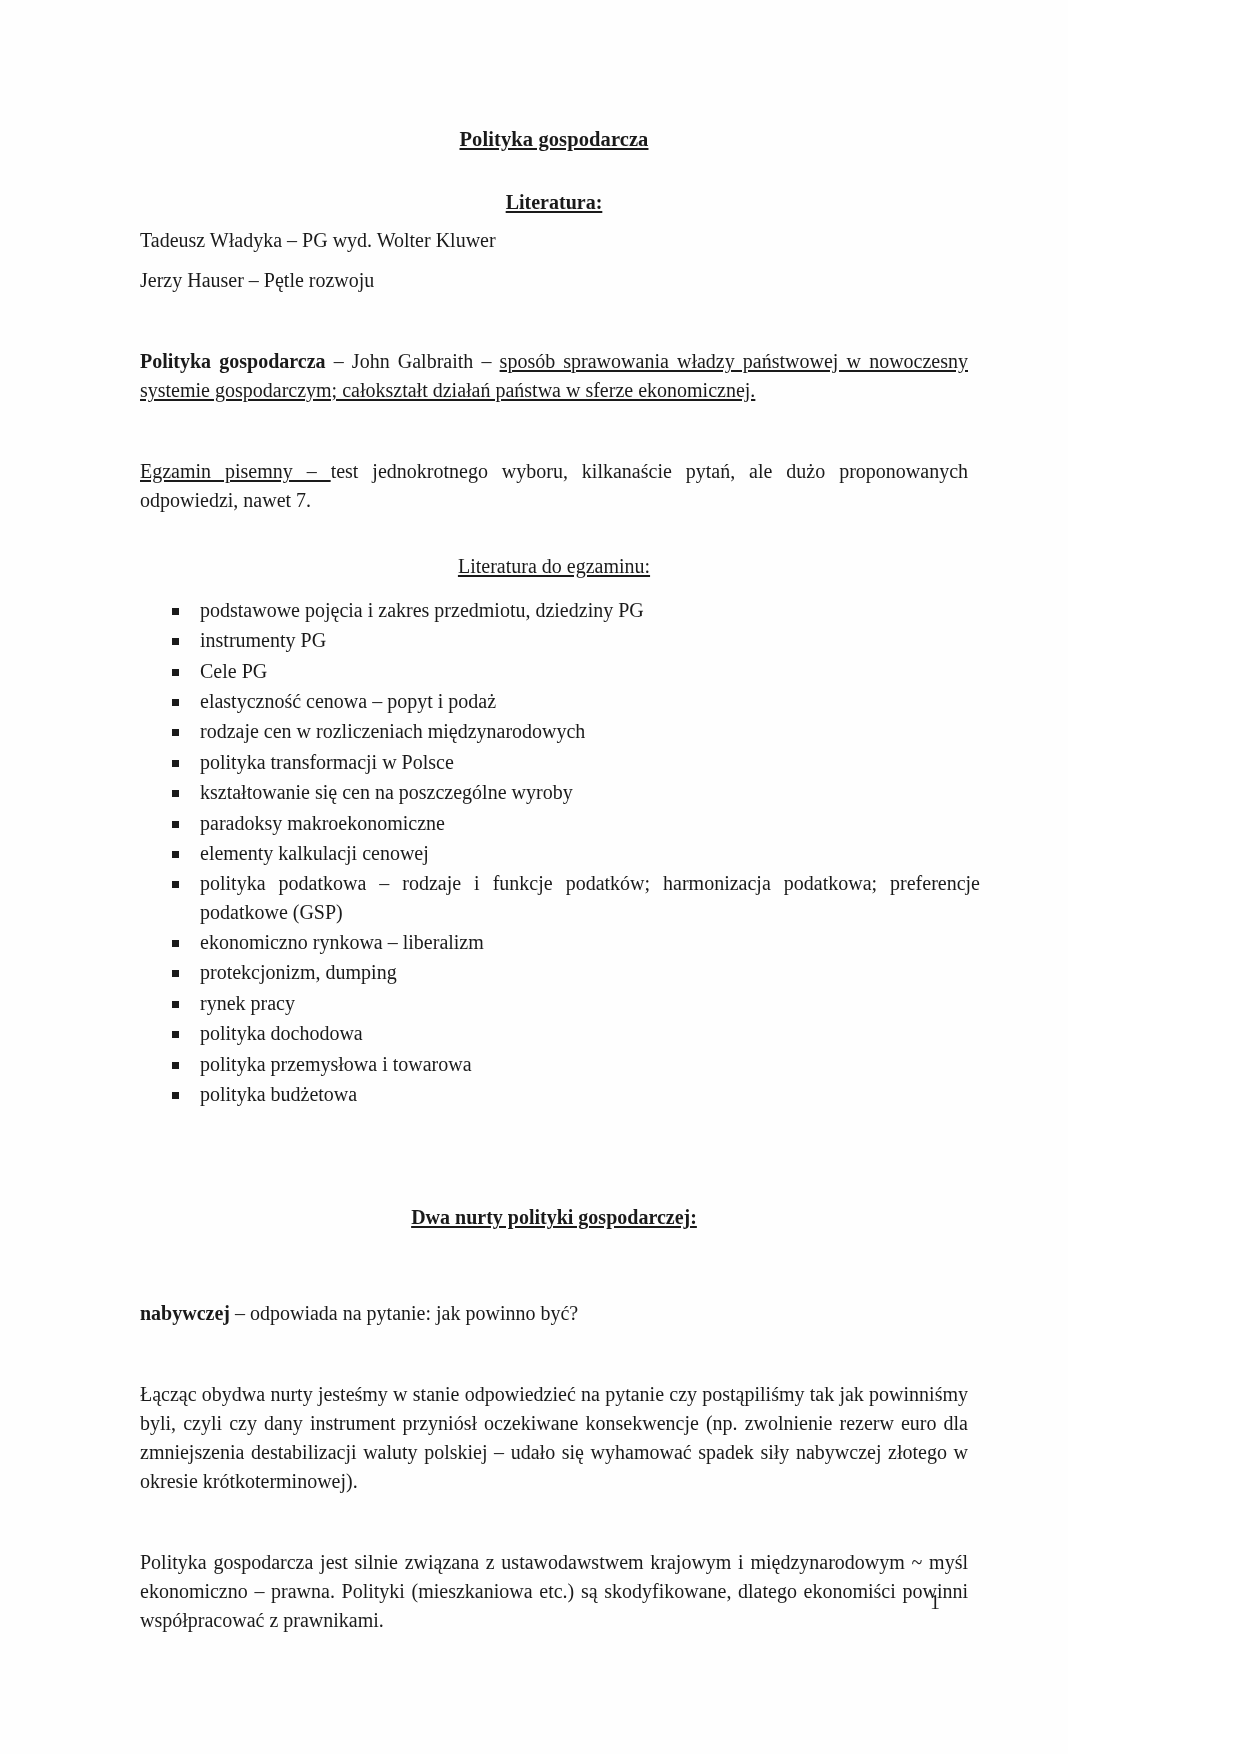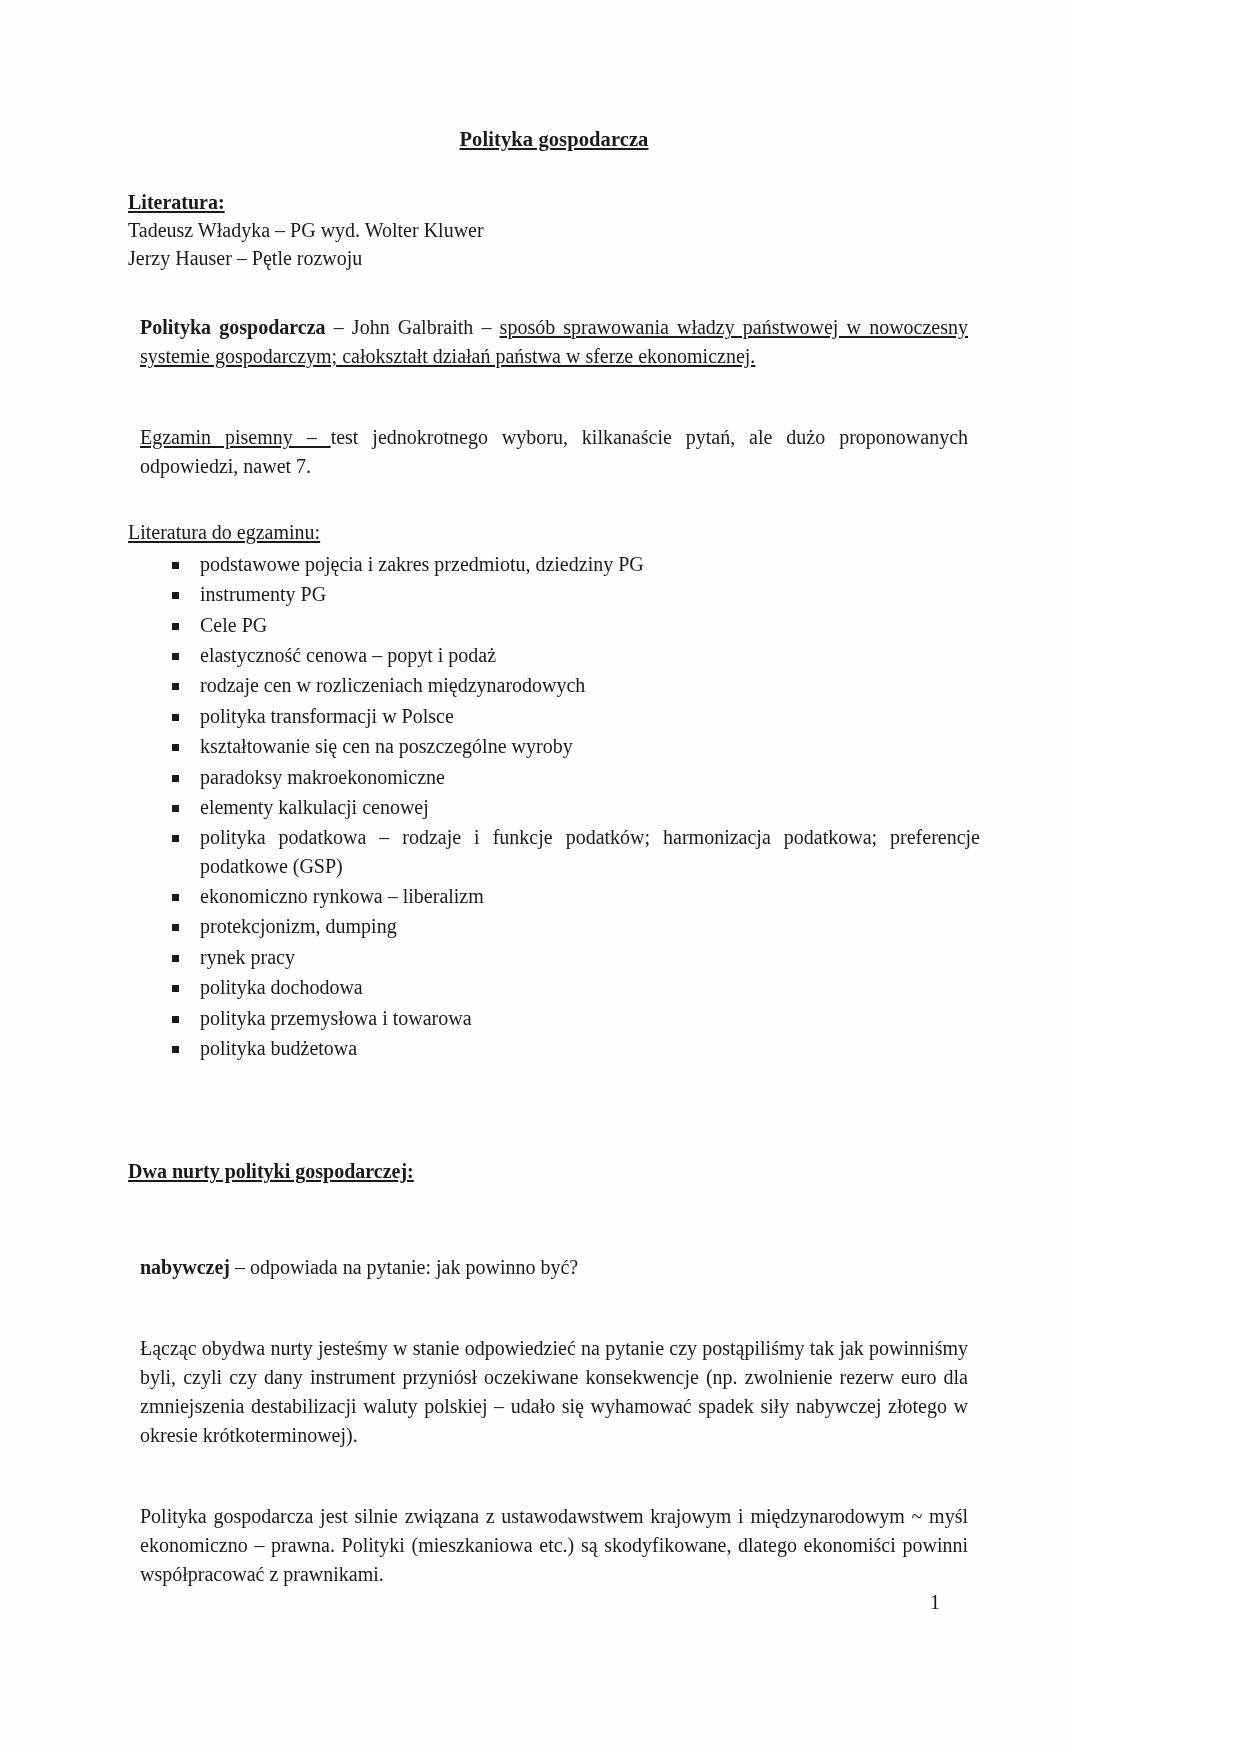--- a/index.html
+++ b/index.html
@@ -37,40 +37,41 @@
   }
   .u {
     text-decoration: underline;
     text-underline-offset: 2px;
   }
   .sec-head {
     font-weight: bold;
     font-size: 20px;
     margin: 0 0 2px 0;
     display: block;
+    text-align: center;
   }
   .line {
     font-size: 20px;
     line-height: 1.42;
-    margin: 0;
+    margin: 12px;
   }
   .para {
     font-size: 20px;
     line-height: 1.45;
     text-align: justify;
     margin: 12px;
   }
   .gap-m { height: 28px; }
   .gap-xxl { height: 96px; }
 
   .bold { font-weight: bold; }
 
   ul.bullets {
     list-style: none;
-    margin: 6px 0 0 0;
+    margin: 18px 0 0 0;
     padding: 0;
   }
   ul.bullets > li {
     position: relative;
     padding-left: 72px;
     font-size: 20px;
     line-height: 1.42;
     margin: 0 0 2px 0;
     text-align: left;
   }

